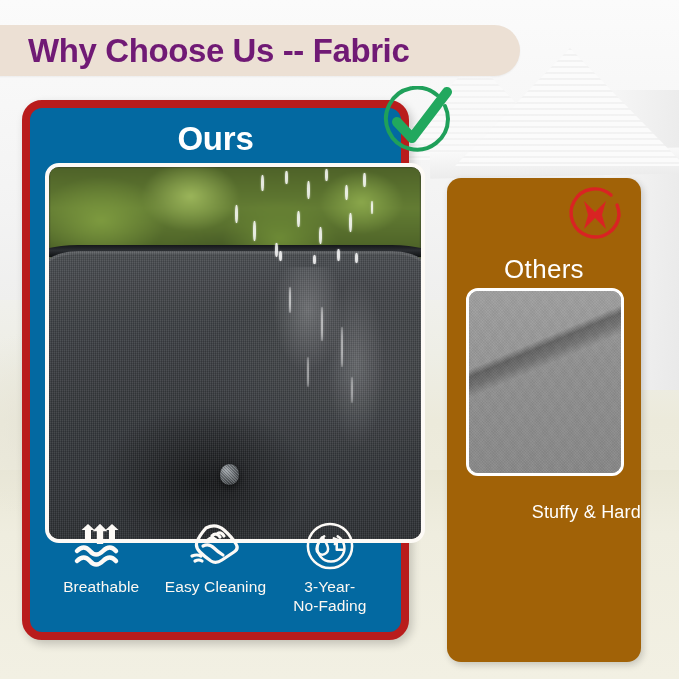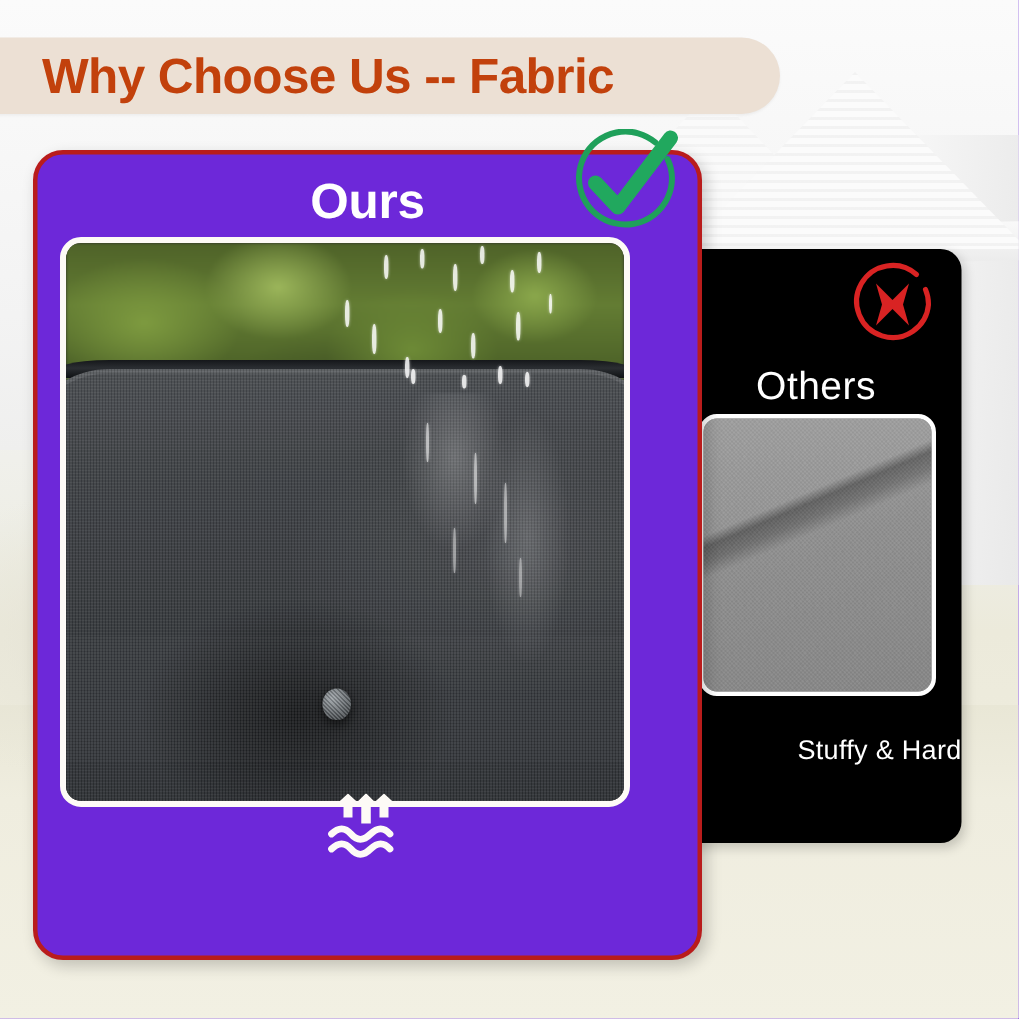--- a/index.html
+++ b/index.html
@@ -62,28 +62,28 @@
   .title-banner{
     position:absolute;left:-20px;top:25px;
     width:540px;height:51px;
     background:#ece0d4;
     border-radius:0 26px 26px 0;
     display:flex;align-items:center;
     box-shadow:0 1px 2px rgba(0,0,0,.05);
   }
   .title-text{
     margin-left:48px;
-    font-size:33px;font-weight:bold;color:#c2410c;
+    font-size:33px;font-weight:bold;color:#701a75;
     letter-spacing:-.4px;white-space:nowrap;
   }
 
   
   .panel-others{
-    position:absolute;left:447px;top:166px;width:194px;height:396px;
-    background:#000000;border-radius:14px;
+    position:absolute;left:447px;top:178px;width:194px;height:484px;
+    background:#a16207;border-radius:14px;
     box-shadow:2px 3px 7px rgba(0,0,0,.18);
   }
   .others-title{
     position:absolute;left:0;right:0;top:76px;text-align:center;
     color:#ffffff;font-size:26px;font-weight:normal;letter-spacing:.3px;
   }
   .others-photo{
     position:absolute;left:19px;top:110px;width:152px;height:182px;
     border-radius:12px;border:3px solid #ffffff;
     overflow:hidden;
@@ -108,23 +108,23 @@
   }
   .others-list div{
     color:#ffffff;font-size:18px;line-height:33px;letter-spacing:.2px;
   }
   .x-badge{
     position:absolute;left:117px;top:6px;width:62px;height:62px;
   }
 
   
   .panel-ours{
-    position:absolute;left:22px;top:100px;width:446px;height:540px;
-    background:#6d28d9;border-radius:20px;
-    border:3px solid #b91c1c;
+    position:absolute;left:22px;top:100px;width:387px;height:540px;
+    background:#0369a1;border-radius:20px;
+    border:8px solid #b91c1c;
     box-sizing:border-box;
     box-shadow:3px 4px 10px rgba(0,0,0,.20);
   }
   .ours-title{
     position:absolute;left:0;right:0;top:12px;text-align:center;
     color:#ffffff;font-size:33px;font-weight:bold;letter-spacing:-.2px;
   }
   .ours-photo{
     position:absolute;left:15px;top:55px;width:380px;height:380px;
     border-radius:14px;border:4px solid #fdfaf6;box-sizing:border-box;
@@ -286,23 +286,53 @@
           <svg viewBox="0 0 56 44" width="56" height="44">
             <g fill="#fdfaf6">
               <path d="M14 16 V6 h-3.5 L17 0 l6.5 6 H20 v10 z" transform="translate(-2,0)"></path>
               <path d="M14 16 V4 h-4 L17 -3 l7 7 h-4 v12 z" transform="translate(9,3) scale(1.06)"></path>
               <path d="M14 16 V6 h-3.5 L17 0 l6.5 6 H20 v10 z" transform="translate(22,0)"></path>
             </g>
             <path d="M4 27 q7 -7 13 0 t13 0 t13 0" fill="none" stroke="#fdfaf6" stroke-width="4.5" stroke-linecap="round"></path>
             <path d="M4 37 q7 -7 13 0 t13 0 t13 0" fill="none" stroke="#fdfaf6" stroke-width="4.5" stroke-linecap="round"></path>
           </svg>
         </div>
-      </div>
-
-
+        <div class="flabel">Breathable</div>
+      </div>
+
+      <div class="feature">
+        <div class="glyph">
+          <svg viewBox="0 0 58 48" width="58" height="48">
+            <g fill="none" stroke="#fdfaf6" stroke-width="3.2" stroke-linecap="round" stroke-linejoin="round">
+              <path d="M20 6 q10 -5 18 2 q8 7 12 14 q3 5 -2 8 q-6 4 -12 8 q-6 4 -11 1
+                       q-6 -4 -11 -9 q-5 -5 -3 -10 q2 -6 9 -14 z"></path>
+              <path d="M22 18 q4 -4 8 0 M26 14 q4 -4 8 1 M31 12 q4 -3 7 2"></path>
+              <path d="M17 24 q6 -3 11 2 q4 4 9 7"></path>
+              <path d="M6 34 q5 -2 9 0 M9 39 q4 -2 7 0"></path>
+            </g>
+          </svg>
+        </div>
+        <div class="flabel">Easy Cleaning</div>
+      </div>
+
+      <div class="feature">
+        <div class="glyph">
+          <svg viewBox="0 0 52 52" width="50" height="50">
+            <circle cx="26" cy="26" r="23" fill="none" stroke="#fdfaf6" stroke-width="2.6"></circle>
+            <path d="M34 10 a14 14 0 1 1 -14 0" fill="none" stroke="#fdfaf6" stroke-width="2.6" stroke-linecap="round" transform="translate(0,6)"></path>
+            <path d="M30 12 l5 2 l-4 4" fill="none" stroke="#fdfaf6" stroke-width="2.6" stroke-linecap="round" stroke-linejoin="round" transform="translate(0,6)"></path>
+            <path d="M18 17 q6 8 6 12 a6 6 0 0 1 -12 0 q0 -4 6 -12 z" fill="none" stroke="#fdfaf6" stroke-width="2.6" stroke-linejoin="round"></path>
+            <path d="M33 21 v9 h7" fill="none" stroke="#fdfaf6" stroke-width="2.6" stroke-linecap="round" stroke-linejoin="round"></path>
+          </svg>
+        </div>
+        <div class="flabel">
+          <span>3-Year-</span><br>
+          <span>No-Fading</span>
+        </div>
+      </div>
 
     </div>
   </div>
 
   <div class="check-badge">
     <svg viewBox="0 0 76 74" width="76" height="74">
       <path d="M58 9 A31 31 0 1 0 69 33 A31 31 0 0 0 66 20" fill="none" stroke="#1fa05a" stroke-width="4" stroke-linecap="round"></path>
       <path d="M18 36 L33 52 L68 6" fill="none" stroke="#21a85e" stroke-width="10" stroke-linecap="round" stroke-linejoin="round"></path>
     </svg>
   </div>

